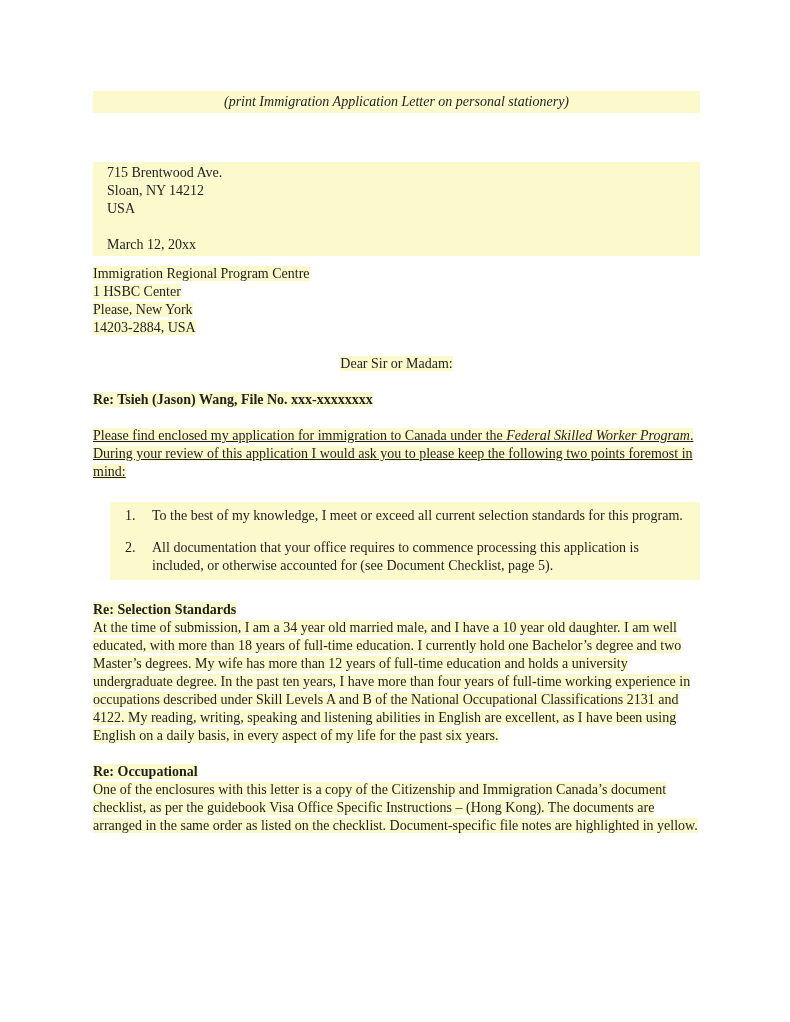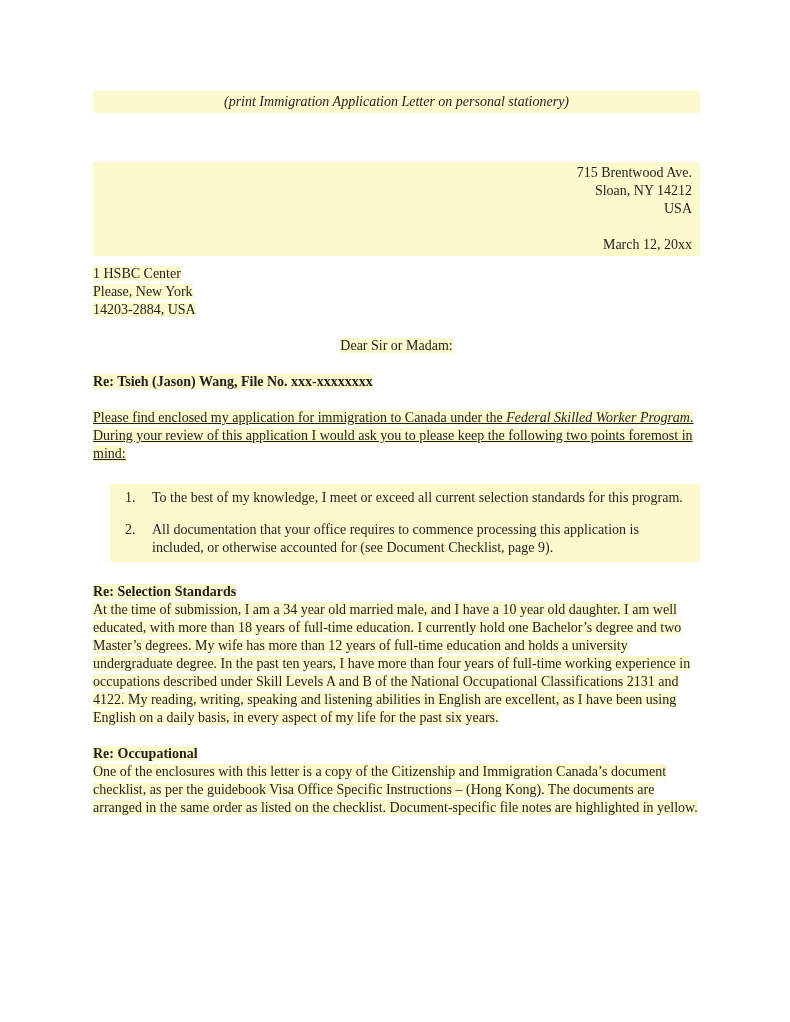--- a/index.html
+++ b/index.html
@@ -28,22 +28,21 @@
   .stationery-band {
     margin-top: 91px;
     background: var(--hl);
     text-align: center;
     font-style: italic;
     padding: 2px 0;
   }
   .sender-block {
     margin-top: 49px;
     background: var(--hl);
-    text-align: right;
-    padding: 2px 8px;
+    padding: 2px 14px;
   }
   .spacer { height: 18px; }
   .recipient-block { margin-top: 9px; }
   .salutation-line { margin-top: 18px; text-align: center; }
   .subject-line { margin-top: 18px; font-weight: bold; }
   .intro-par { margin-top: 18px; text-decoration: underline; }
   .points-block {
     margin-top: 21px;
     margin-left: 17px;
     background: var(--hl);
@@ -74,20 +73,21 @@
 
   <div class="sender-block">
     <div>715 Brentwood Ave.</div>
     <div>Sloan, NY 14212</div>
     <div>USA</div>
     <div class="spacer"></div>
     <div>March 12, 20xx</div>
   </div>
 
   <div class="recipient-block">
+    <div><span class="hl">Immigration Regional Program Centre</span></div>
     <div><span class="hl">1 HSBC Center</span></div>
     <div><span class="hl">Please, New York</span></div>
     <div><span class="hl">14203-2884, USA</span></div>
   </div>
 
   <div class="salutation-line">
     <span class="hl">Dear Sir or Madam:</span>
   </div>
 
   <div class="subject-line">
@@ -98,21 +98,21 @@
     <span class="hl"><span>Please find enclosed my application for immigration to Canada under the </span><span class="italic">Federal Skilled Worker Program</span><span>. During your review of this application I would ask you to please keep the following two points foremost in mind:</span></span>
   </div>
 
   <ol class="points-block">
     <li>
       <span class="num">1.</span>
       <span>To the best of my knowledge, I meet or exceed all current selection standards for this program.</span>
     </li>
     <li>
       <span class="num">2.</span>
-      <span>All documentation that your office requires to commence processing this application is included, or otherwise accounted for (see Document Checklist, page 9).</span>
+      <span>All documentation that your office requires to commence processing this application is included, or otherwise accounted for (see Document Checklist, page 5).</span>
     </li>
   </ol>
 
   <div class="section">
     <div class="section-heading">
       <span class="hl">Re: Selection Standards</span>
     </div>
     <div>
       <span class="hl">At the time of submission, I am a 34 year old married male, and I have a 10 year old daughter. I am well educated, with more than 18 years of full-time education. I currently hold one Bachelor’s degree and two Master’s degrees. My wife has more than 12 years of full-time education and holds a university undergraduate degree. In the past ten years, I have more than four years of full-time working experience in occupations described under Skill Levels A and B of the National Occupational Classifications 2131 and 4122. My reading, writing, speaking and listening abilities in English are excellent, as I have been using English on a daily basis, in every aspect of my life for the past six years.</span>
     </div>

